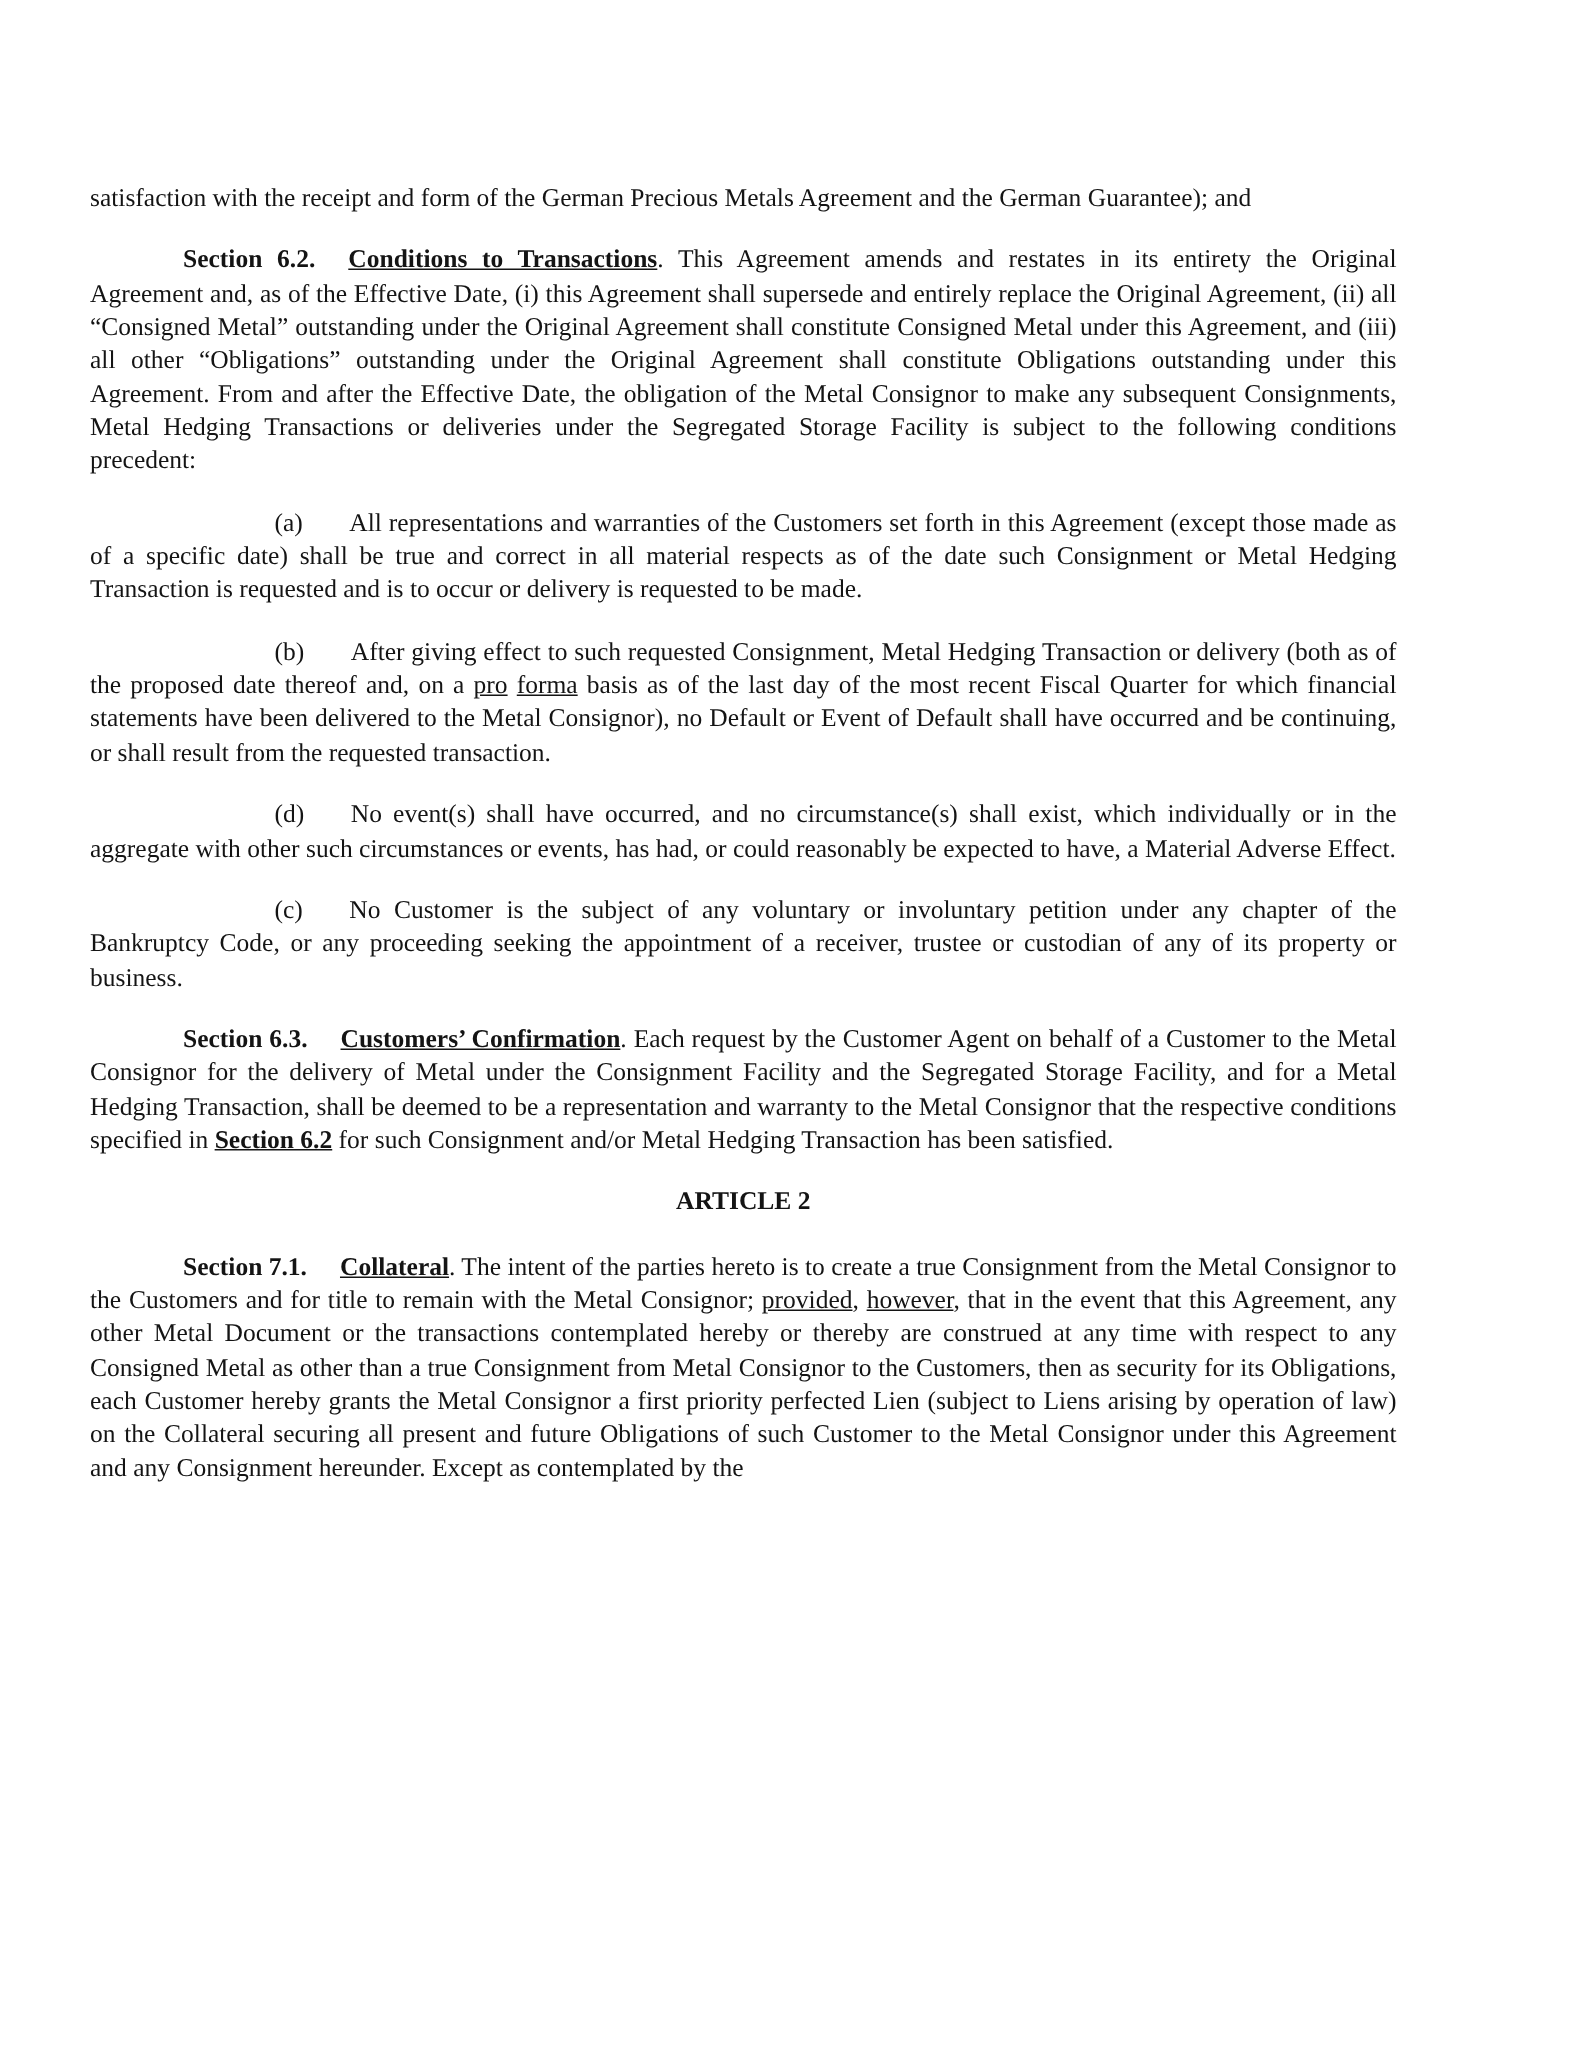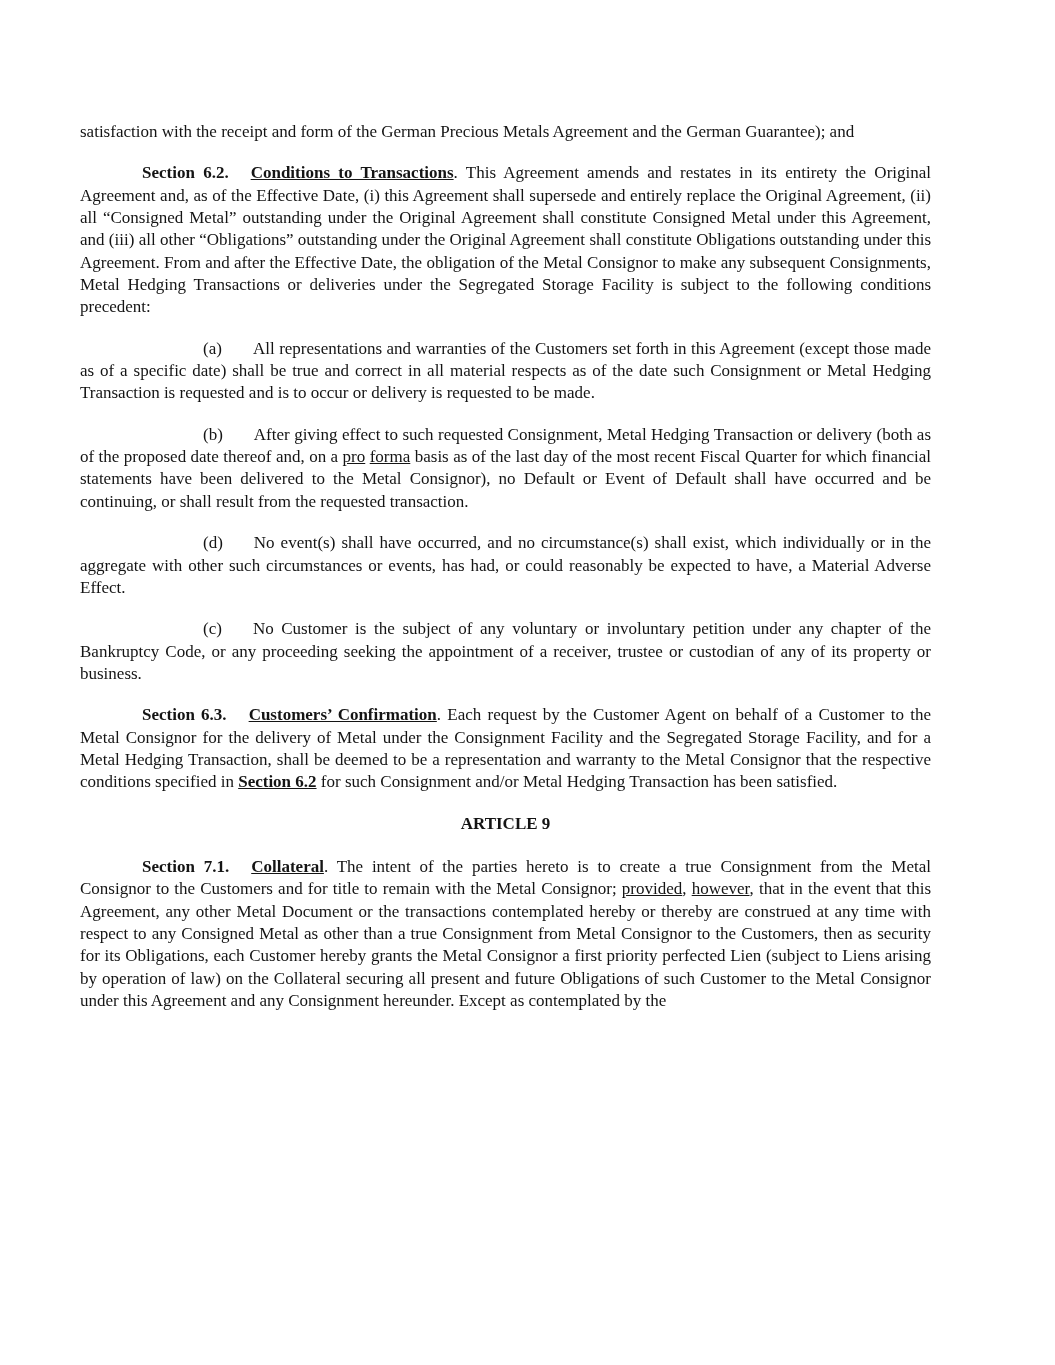--- a/index.html
+++ b/index.html
@@ -3,21 +3,21 @@
 <meta charset="utf-8">
 <style>
   html, body { margin: 0; padding: 0; background: #ffffff; }
   .page {
     position: relative;
     width: 1055px;
     height: 1099px;
     margin: 0 auto;
     background: #ffffff;
     box-sizing: border-box;
-    padding: 121px 124px 0 80px;
+    padding: 121px 124px 0 60px;
     font-family: "Liberation Serif", serif;
     font-size: 17px;
     line-height: 22.35px;
     color: #141414;
     text-align: justify;
     overflow: hidden;
   }
   p.para { margin: 0 0 19px 0; }
   .indent-section { text-indent: 62px; }
   .indent-item { text-indent: 123px; }
@@ -73,21 +73,21 @@
 
   <p class="para indent-item"><span>(b)</span><span class="tab tab-md"></span><span>After giving effect to such requested Consignment, Metal Hedging Transaction or delivery (both as of the proposed date thereof and, on a </span><span class="u">pro</span><span> </span><span class="u">forma</span><span> basis as of the last day of the most recent Fiscal Quarter for which financial statements have been delivered to the Metal Consignor), no Default or Event of Default shall have occurred and be continuing, or shall result from the requested transaction.</span></p>
 
   <p class="para indent-item"><span>(d)</span><span class="tab tab-md"></span><span>No event(s) shall have occurred, and no circumstance(s) shall exist, which individually or in the aggregate with other such circumstances or events, has had, or could reasonably be expected to have, a Material Adverse Effect.</span></p>
 
   <p class="para indent-item"><span>(c)</span><span class="tab tab-md"></span><span>No Customer is the subject of any voluntary or involuntary petition under any chapter of the Bankruptcy Code, or any proceeding seeking the appointment of a receiver, trustee or custodian of any of its property or business.</span></p>
 
   <p class="para indent-section"><span class="b">Section 6.3.</span><span class="tab tab-sm"></span><span class="b u">Customers’ Confirmation</span><span>.  Each request by the Customer Agent on behalf of a Customer to the Metal Consignor for the delivery of Metal under the Consignment Facility and the Segregated Storage Facility, and for a Metal Hedging Transaction, shall be deemed to be a representation and warranty to the Metal Consignor that the respective conditions specified in </span><span class="b u">Section 6.2</span><span> for such Consignment and/or Metal Hedging Transaction has been satisfied.</span></p>
 
   <div class="heading">
-    <div>ARTICLE 9</div>
+    <div>ARTICLE 2</div>
   </div>
 
   <p class="para indent-section"><span class="b">Section 7.1.</span><span class="tab tab-sm"></span><span class="b u">Collateral</span><span>.  The intent of the parties hereto is to create a true Consignment from the Metal Consignor to the Customers and for title to remain with the Metal Consignor; </span><span class="u">provided</span><span>, </span><span class="u">however</span><span>, that in the event that this Agreement, any other Metal Document or the transactions contemplated hereby or thereby are construed at any time with respect to any Consigned Metal as other than a true Consignment from Metal Consignor to the Customers, then as security for its Obligations, each Customer hereby grants the Metal Consignor a first priority perfected Lien (subject to Liens arising by operation of law) on the Collateral securing all present and future Obligations of such Customer to the Metal Consignor under this Agreement and any Consignment hereunder.  Except as contemplated by the</span></p>
 
   <div class="page-number">-27-</div>
 
   <div class="change-bar"></div>
 
   <div class="footer"><span>NAI-</span><span class="deleted">5001621302v2</span><span class="inserted">5001621479v5</span></div>
 

